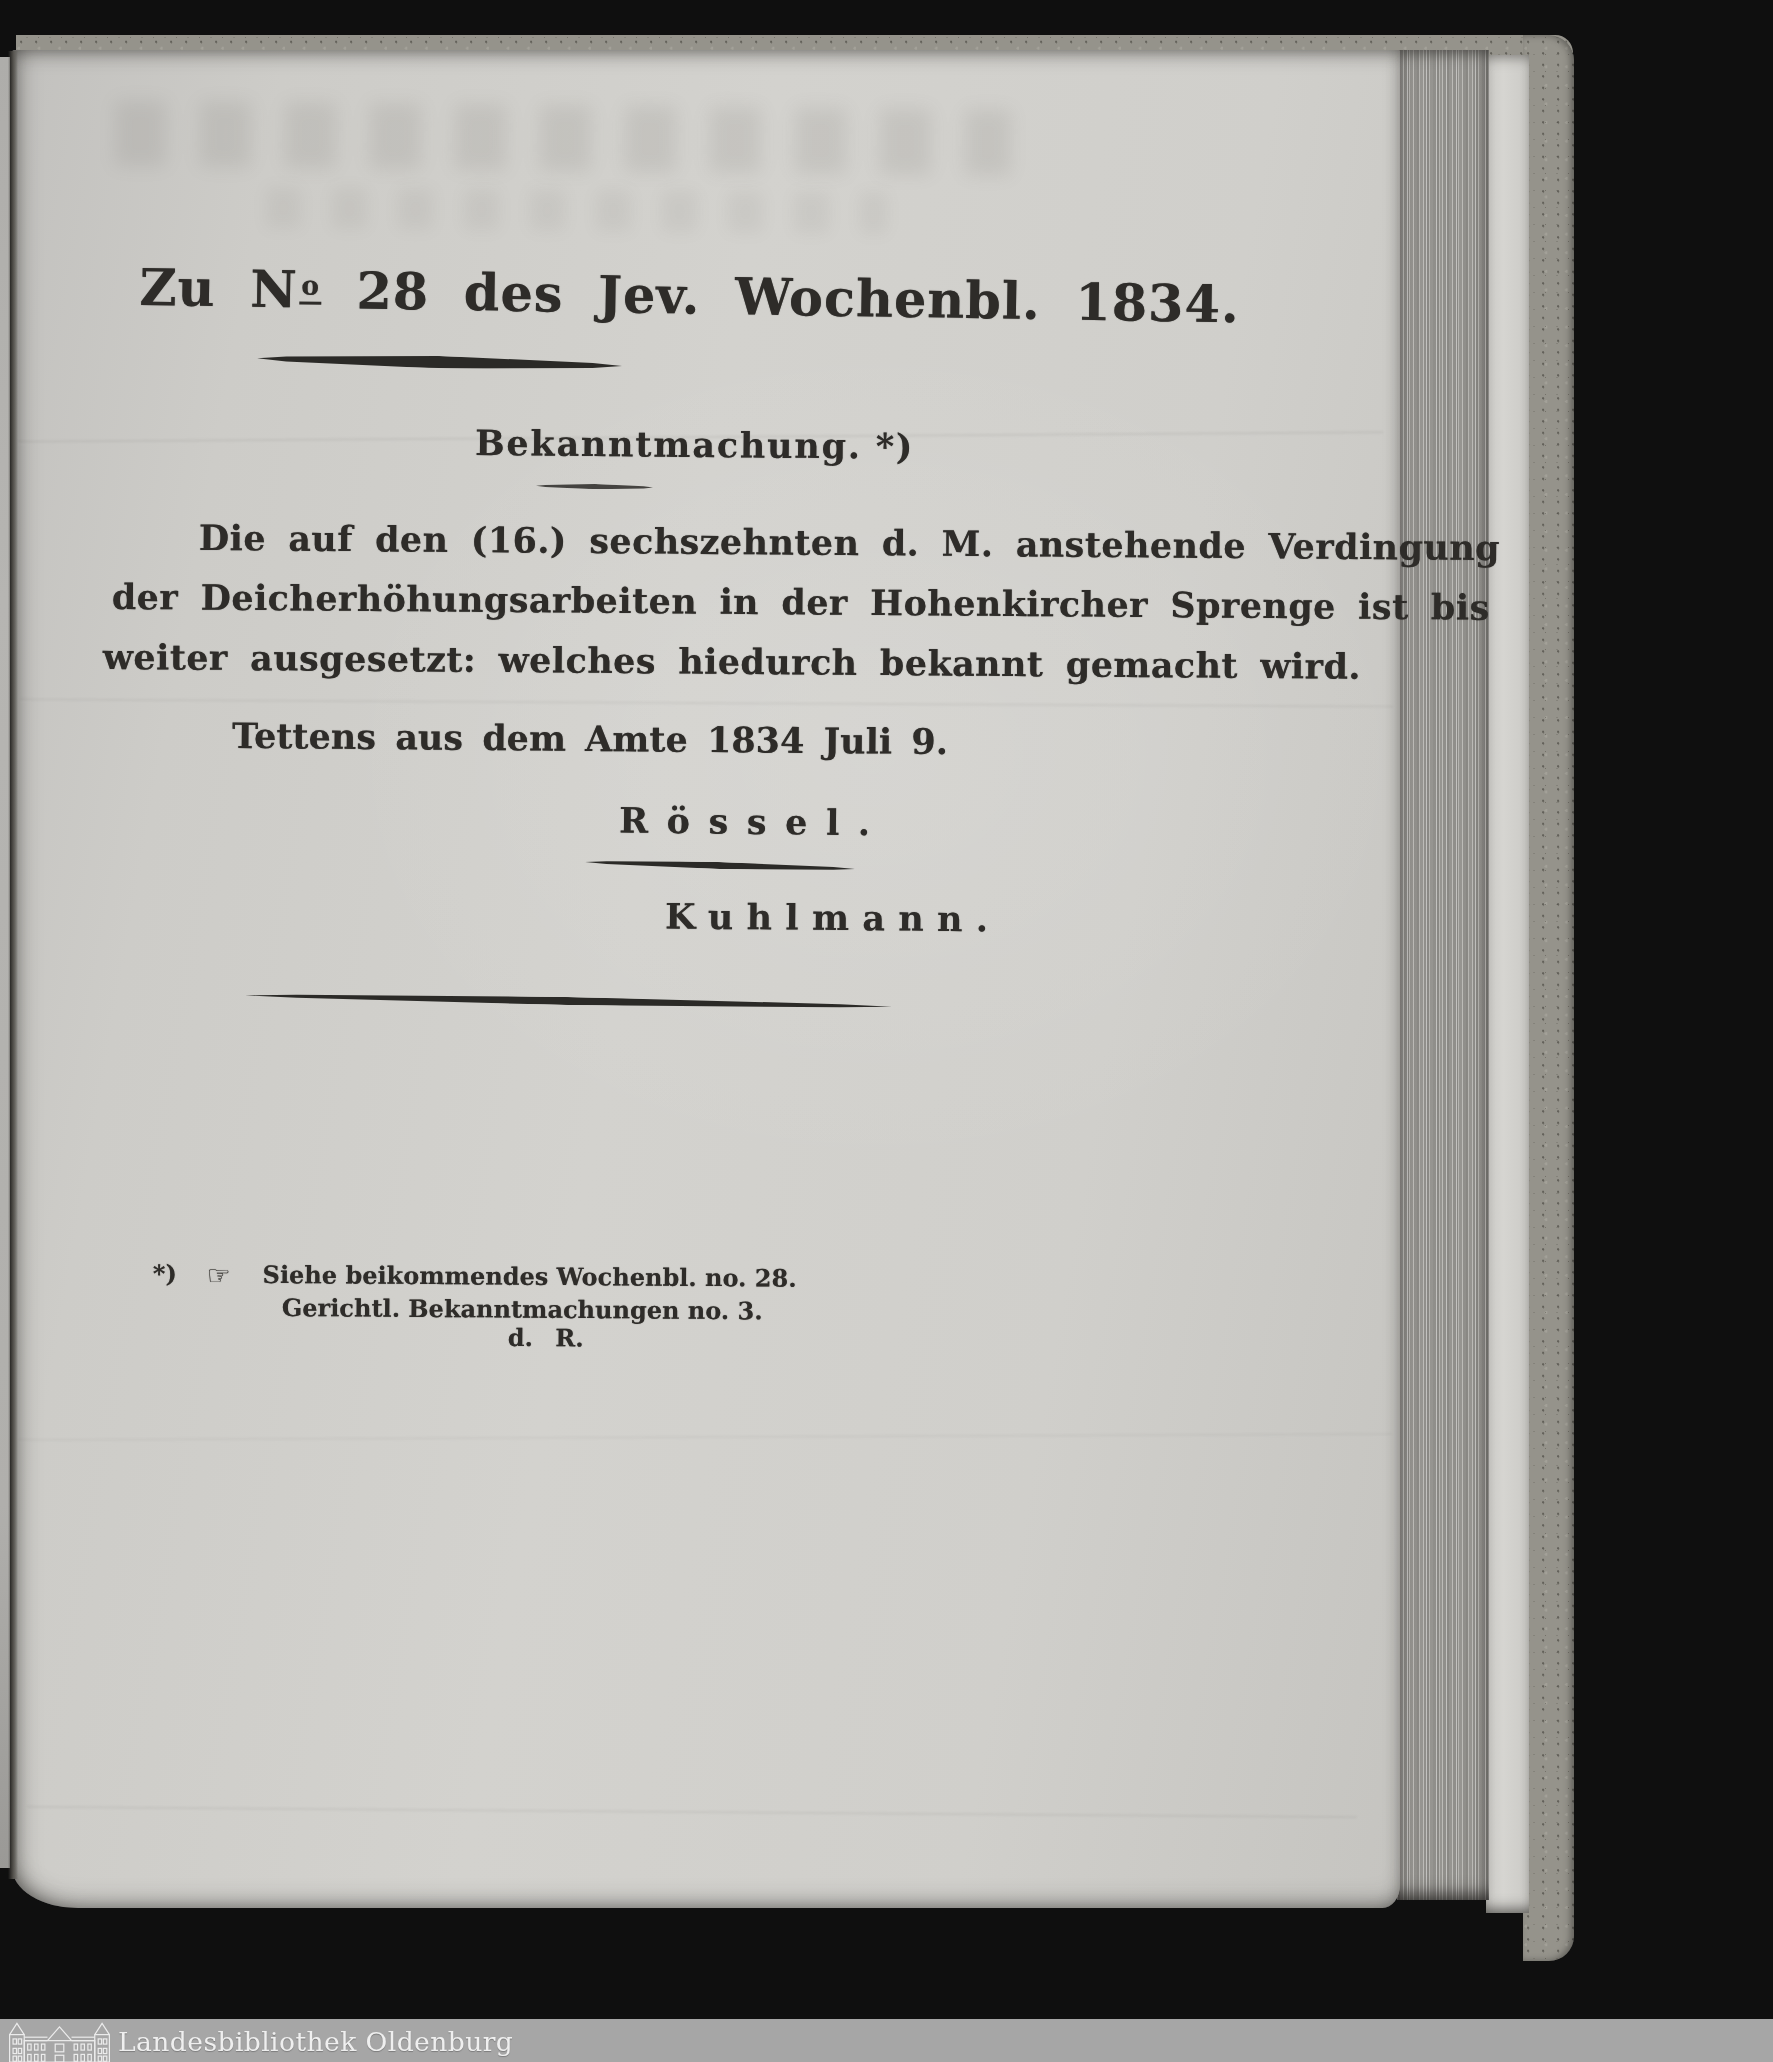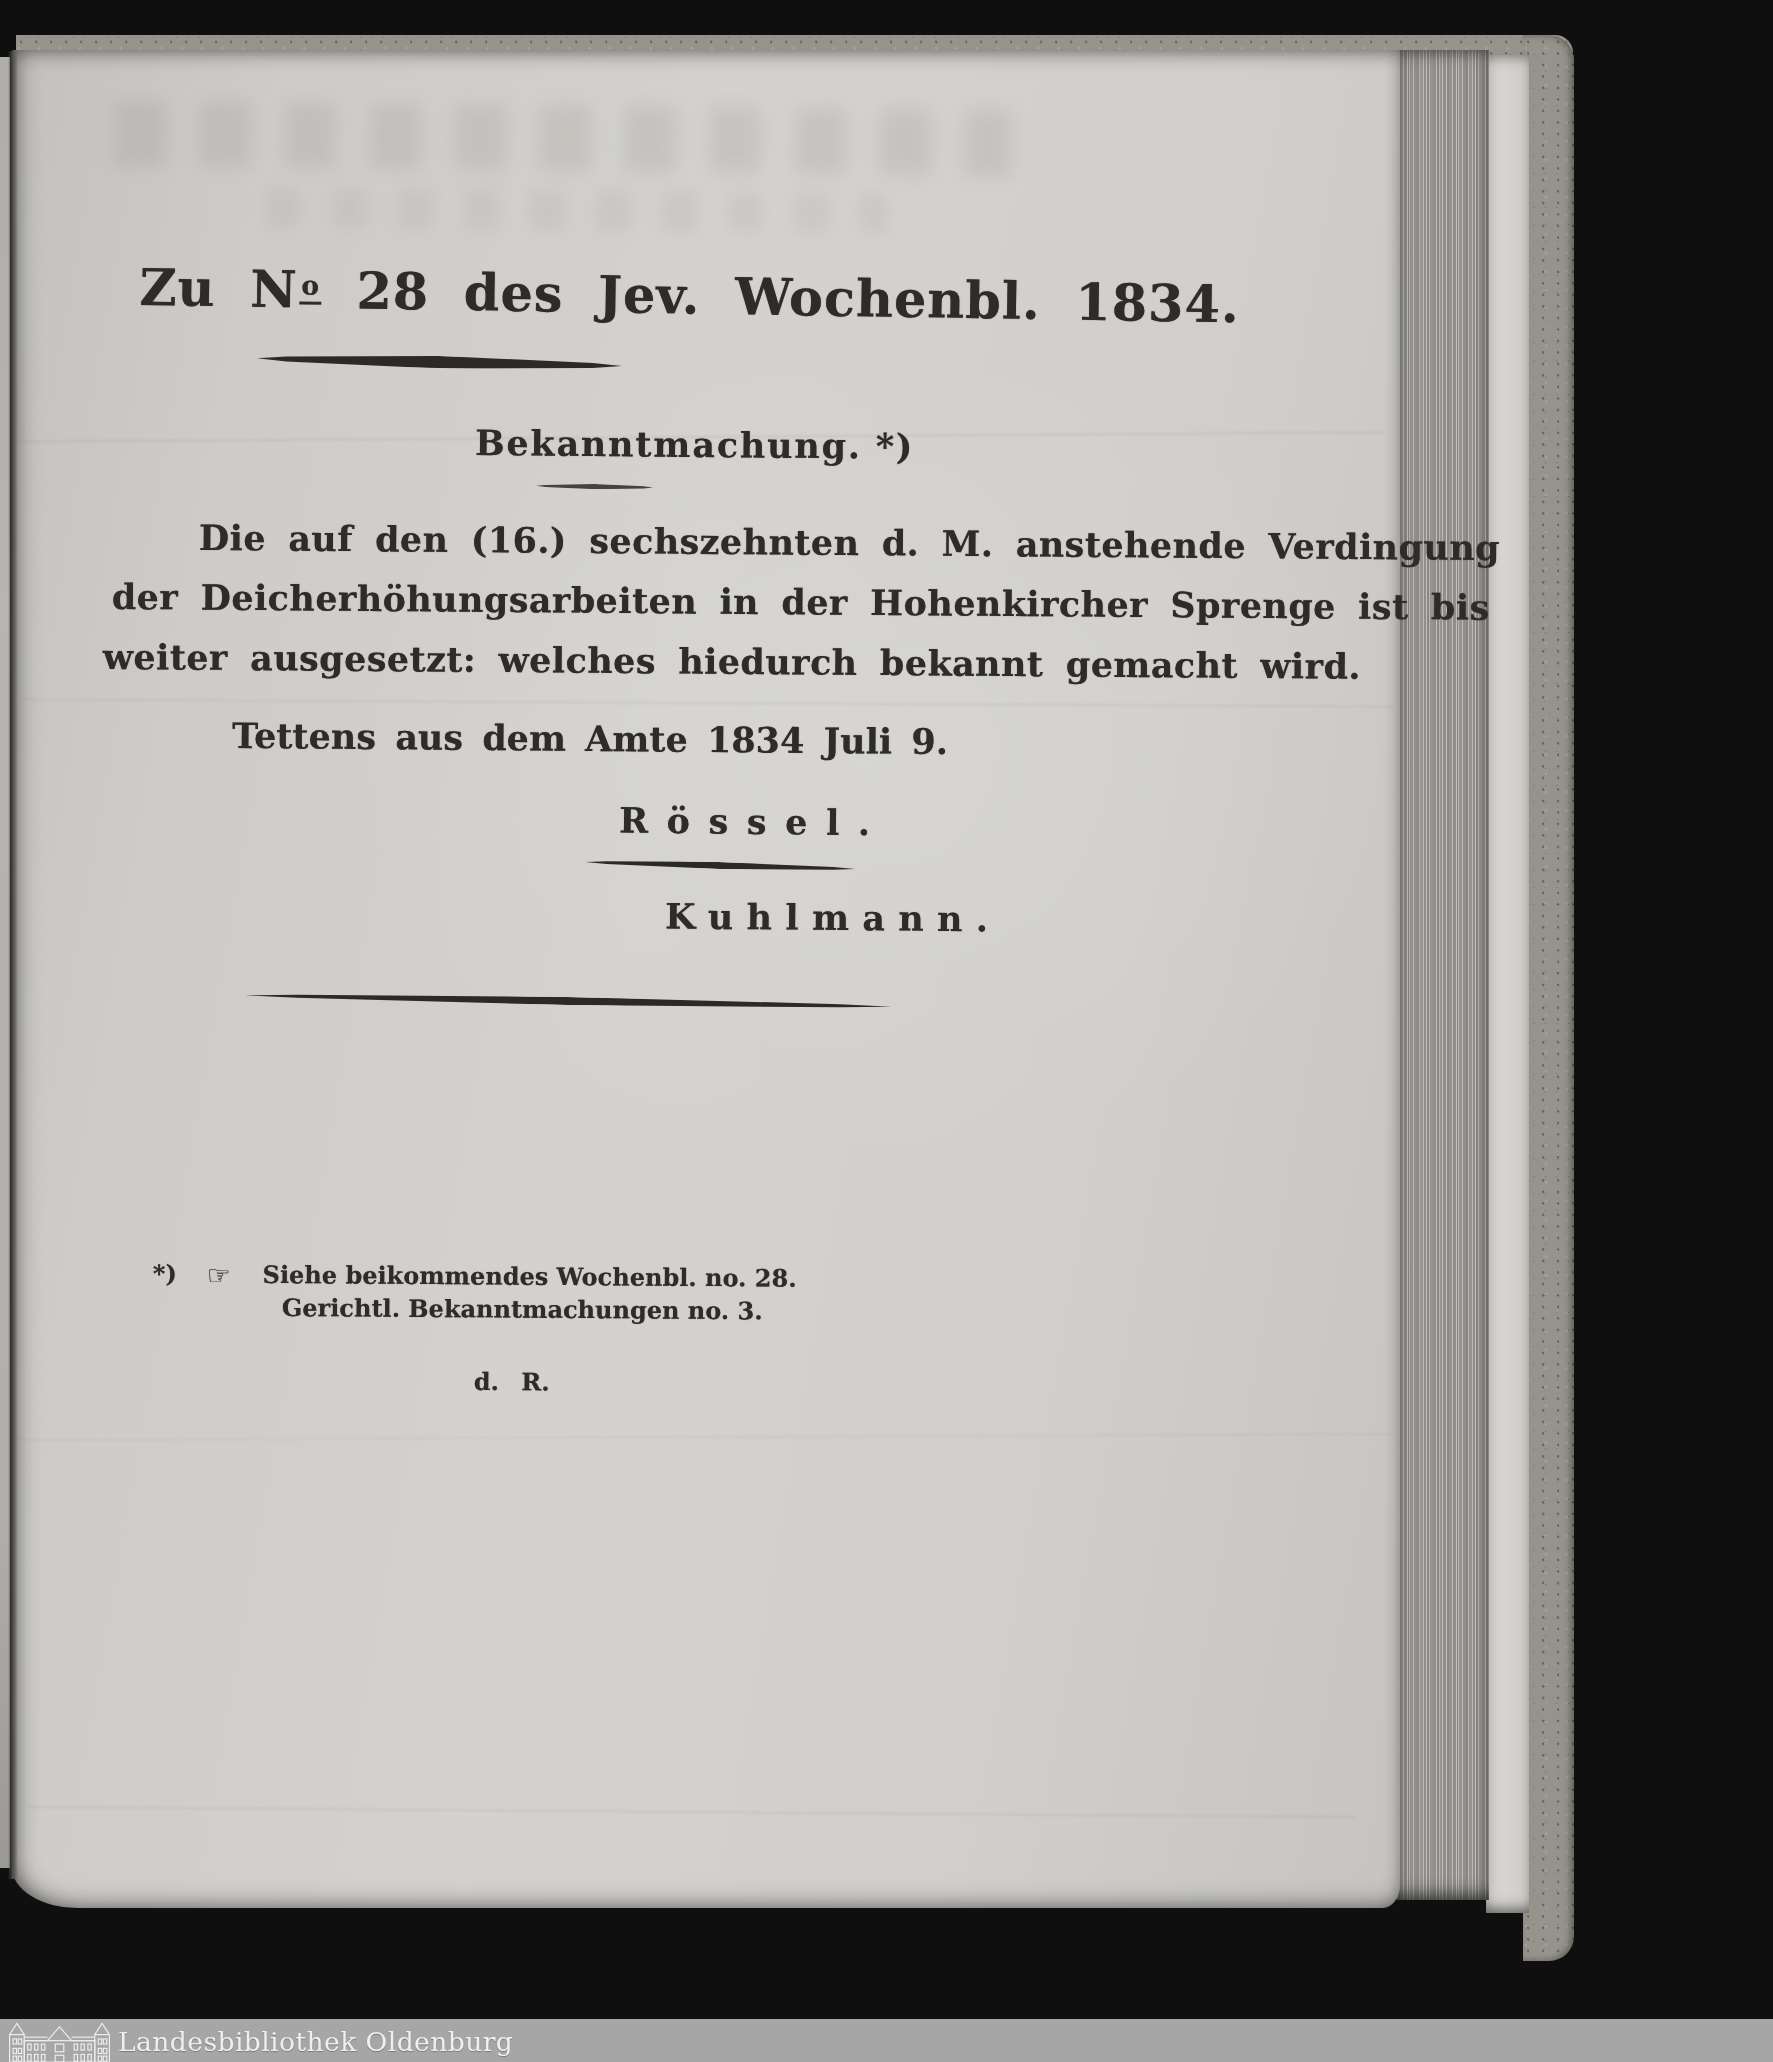--- a/index.html
+++ b/index.html
@@ -94,21 +94,21 @@
   .l1{left:199px;top:517px;}
   .l2{left:112px;top:576px;}
   .l3{left:103px;top:636px;}
   .dateline{left:232px;top:718px;font-size:35px;word-spacing:7px;transform:rotate(.5deg);}
   .sig1{left:619px;top:801px;font-size:35px;letter-spacing:18.6px;transform:rotate(.6deg);}
   .sig2{left:665px;top:897px;font-size:35px;letter-spacing:13.3px;transform:rotate(.5deg);}
 
   .fn{font-size:24px;transform:rotate(.4deg);transform-origin:left top;}
   .fn1{left:153px;top:1259px;}
   .fn2{left:282px;top:1293px;}
-  .fn3{left:474px;top:1323px;word-spacing:14px;margin-top:44px;}
+  .fn3{left:508px;top:1323px;word-spacing:14px;}
   .fn-marker{display:inline-block;margin-right:30px;}
   .manicule{display:inline-block;margin-right:32px;font-family:"DejaVu Sans",sans-serif;
     font-size:26.6px;font-weight:400;vertical-align:-1.8px;}
 
   
   .footer-bar{left:0;top:2019px;width:1773px;height:43px;background:#a6a6a6;}
   .footer-logo{left:7px;top:2020px;width:105px;height:43px;}
   .footer-label{left:118px;top:2019px;height:34px;line-height:45px;font-size:26.6px;
     color:#efefef;letter-spacing:0.4px;white-space:nowrap;font-weight:400;
     text-shadow:0 0.9px 0.9px rgba(0,0,0,.25);}

